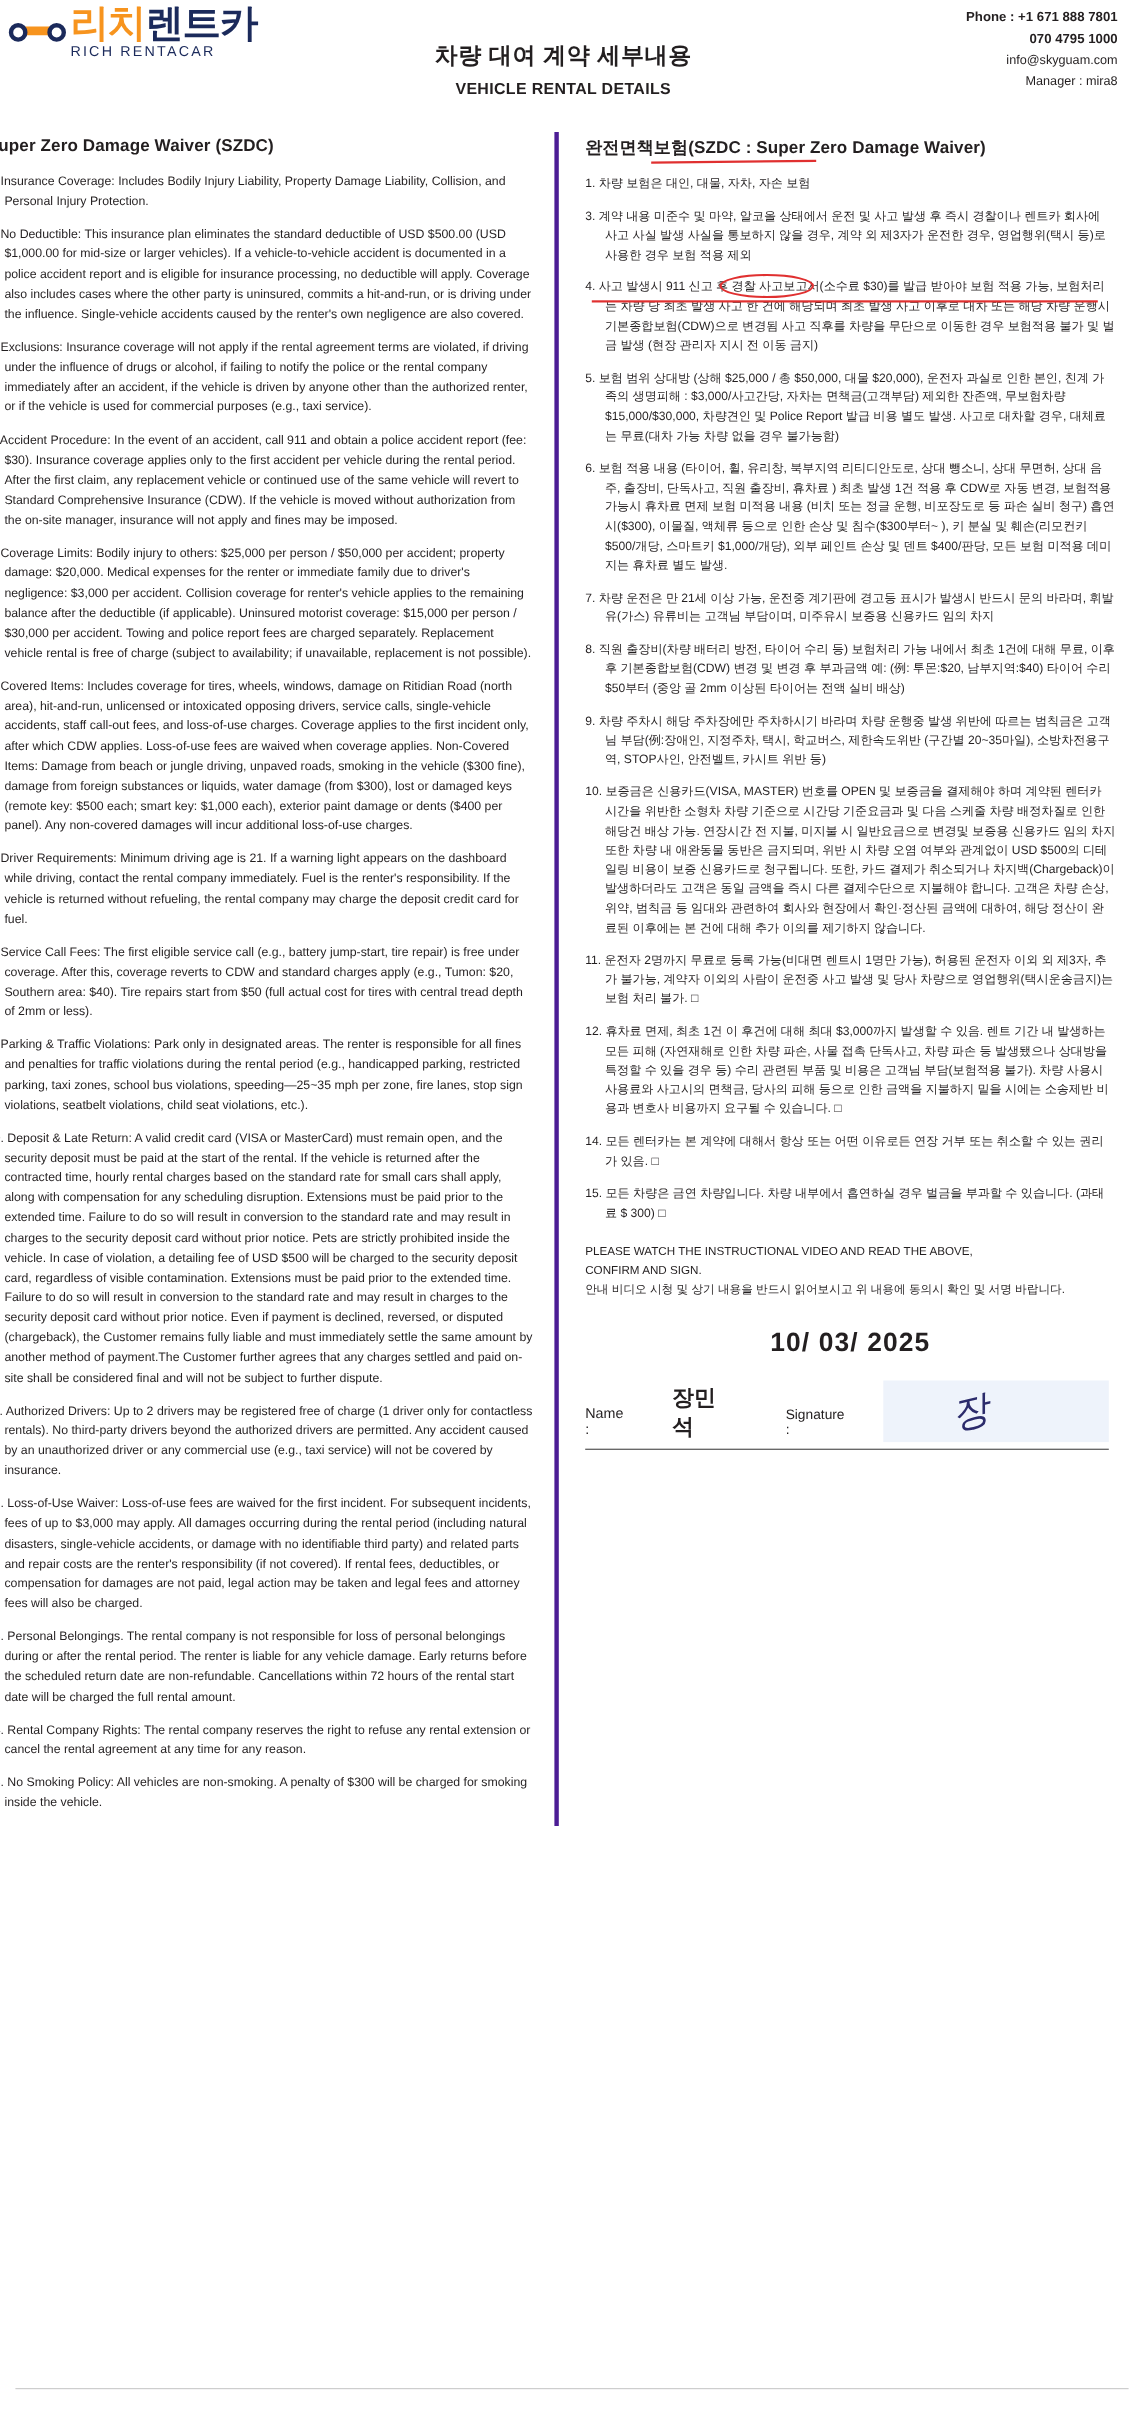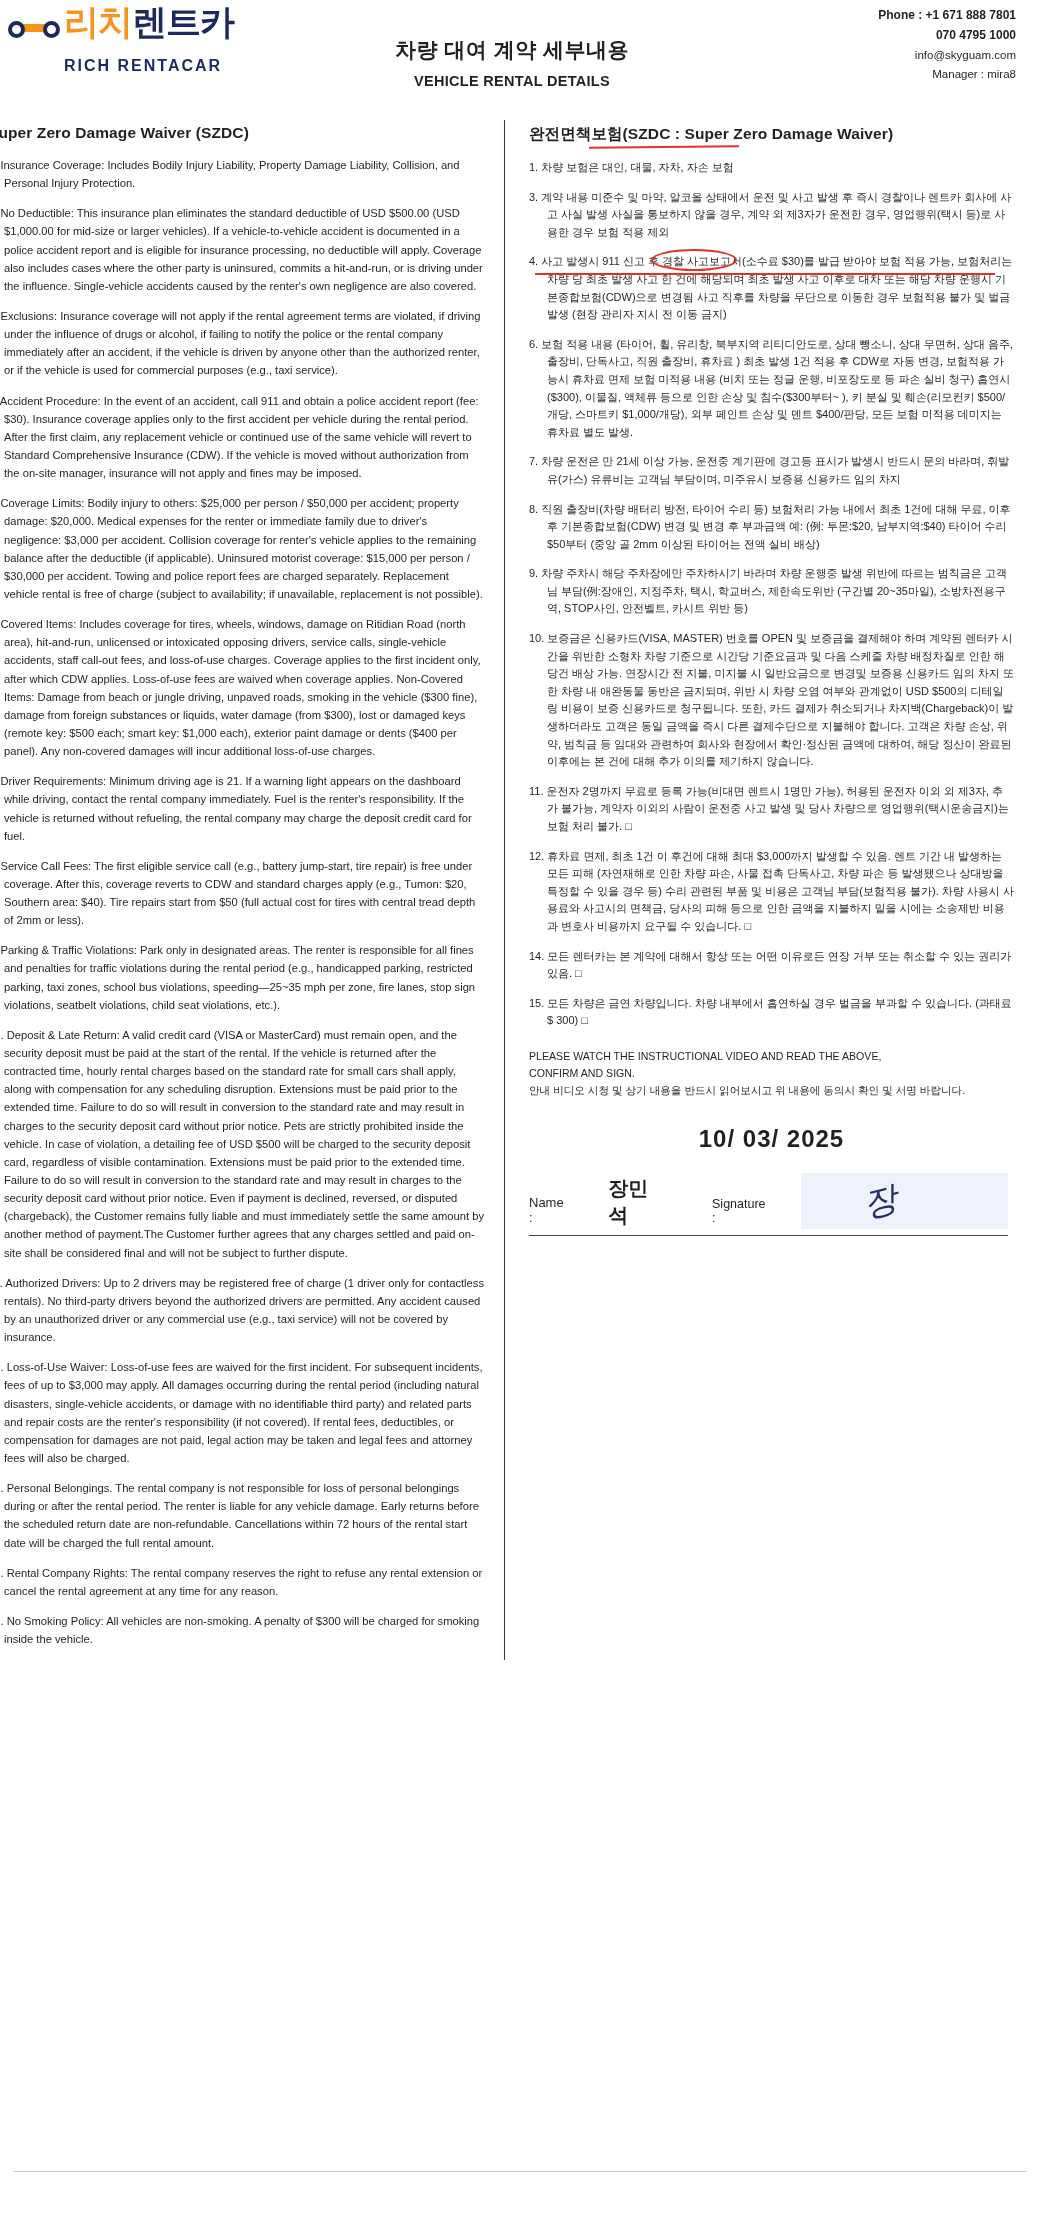--- a/index.html
+++ b/index.html
@@ -52,25 +52,25 @@
     line-height: 1;
   }
   .logo-text .kr {
     font-size: 35px;
     font-weight: bold;
     letter-spacing: -1px;
   }
   .logo-text .kr .o { color:#f7941e; }
   .logo-text .kr .b { color:#1b2a5b; }
   .logo-text .en {
-    font-size: 16px;
+    font-size: 13px;
     color:#1b2a5b;
-    font-weight: bold;
+    font-weight: normal;
     letter-spacing: 2px;
-    margin-top: 19px;
+    margin-top: 1px;
   }
   .title-block {
     text-align: center;
     padding-top: 8px;
   }
   .title-kr {
     font-size: 21px;
     font-weight: bold;
     letter-spacing: 0.5px;
   }
@@ -101,21 +101,21 @@
   }
   .col-left {
     width: 516px;
     padding-left: 0px;
     padding-right: 18px;
     margin-left: -12px;
   }
   .col-right {
     width: 524px;
     padding-left: 24px;
-    border-left: 1px solid #4c1d95;
+    border-left: 4px solid #4c1d95;
   }
   .col h2 {
     font-size: 15.5px;
     font-weight: bold;
     margin: 4px 0 14px 0;
     letter-spacing: 0.1px;
   }
   .col-right h2 { position: relative; display:inline-block; }
   .underline-red {
     position:absolute;
@@ -271,20 +271,21 @@
 
       <p class="clause">1. 차량 보험은 대인, 대물, 자차, 자손 보험</p>
       <p class="clause">3. 계약 내용 미준수 및 마약, 알코올 상태에서 운전 및 사고 발생 후 즉시 경찰이나 렌트카 회사에 사고 사실 발생 사실을 통보하지 않을 경우, 계약 외 제3자가 운전한 경우, 영업행위(택시 등)로 사용한 경우 보험 적용 제외</p>
 
       <div style="position:relative;">
         <p class="clause">4. 사고 발생시 911 신고 후 경찰 사고보고서(소수료 $30)를 발급 받아야 보험 적용 가능, 보험처리는 차량 당 최초 발생 사고 한 건에 해당되며 최초 발생 사고 이후로 대차 또는 해당 차량 운행시 기본종합보험(CDW)으로 변경됨 사고 직후를 차량을 무단으로 이동한 경우 보험적용 불가 및 벌금 발생 (현장 관리자 지시 전 이동 금지)</p>
         <span class="circle-mark" style="left:122px; top:-4px; width:86px; height:22px;"></span>
         <span class="redline" style="left:6px; top:20px; width:460px;"></span>
       </div>
 
+      <p class="clause">5. 보험 범위 상대방 (상해 $25,000 / 총 $50,000, 대물 $20,000), 운전자 과실로 인한 본인, 친계 가족의 생명피해 : $3,000/사고간당, 자차는 면책금(고객부담) 제외한 잔존액, 무보험차량 $15,000/$30,000, 차량견인 및 Police Report 발급 비용 별도 발생. 사고로 대차할 경우, 대체료는 무료(대차 가능 차량 없을 경우 불가능함)</p>
       <p class="clause">6. 보험 적용 내용 (타이어, 휠, 유리창, 북부지역 리티디안도로, 상대 뺑소니, 상대 무면허, 상대 음주, 출장비, 단독사고, 직원 출장비, 휴차료 ) 최초 발생 1건 적용 후 CDW로 자동 변경, 보험적용 가능시 휴차료 면제 보험 미적용 내용 (비치 또는 정글 운행, 비포장도로 등 파손 실비 청구) 흡연시($300), 이물질, 액체류 등으로 인한 손상 및 침수($300부터~ ), 키 분실 및 훼손(리모컨키 $500/개당, 스마트키 $1,000/개당), 외부 페인트 손상 및 덴트 $400/판당, 모든 보험 미적용 데미지는 휴차료 별도 발생.</p>
       <p class="clause">7. 차량 운전은 만 21세 이상 가능, 운전중 계기판에 경고등 표시가 발생시 반드시 문의 바라며, 휘발유(가스) 유류비는 고객님 부담이며, 미주유시 보증용 신용카드 임의 차지</p>
       <p class="clause">8. 직원 출장비(차량 배터리 방전, 타이어 수리 등) 보험처리 가능 내에서 최초 1건에 대해 무료, 이후후 기본종합보험(CDW) 변경 및 변경 후 부과금액 예: (例: 투몬:$20, 남부지역:$40) 타이어 수리 $50부터 (중앙 골 2mm 이상된 타이어는 전액 실비 배상)</p>
       <p class="clause">9. 차량 주차시 해당 주차장에만 주차하시기 바라며 차량 운행중 발생 위반에 따르는 범칙금은 고객님 부담(例:장애인, 지정주차, 택시, 학교버스, 제한속도위반 (구간별 20~35마일), 소방차전용구역, STOP사인, 안전벨트, 카시트 위반 등)</p>
       <p class="clause">10. 보증금은 신용카드(VISA, MASTER) 번호를 OPEN 및 보증금을 결제해야 하며 계약된 렌터카 시간을 위반한 소형차 차량 기준으로 시간당 기준요금과 및 다음 스케줄 차량 배정차질로 인한 해당건 배상 가능. 연장시간 전 지불, 미지불 시 일반요금으로 변경및 보증용 신용카드 임의 차지 또한 차량 내 애완동물 동반은 금지되며, 위반 시 차량 오염 여부와 관계없이 USD $500의 디테일링 비용이 보증 신용카드로 청구됩니다. 또한, 카드 결제가 취소되거나 차지백(Chargeback)이 발생하더라도 고객은 동일 금액을 즉시 다른 결제수단으로 지불해야 합니다. 고객은 차량 손상, 위약, 범칙금 등 임대와 관련하여 회사와 현장에서 확인·정산된 금액에 대하여, 해당 정산이 완료된 이후에는 본 건에 대해 추가 이의를 제기하지 않습니다.</p>
       <p class="clause">11. 운전자 2명까지 무료로 등록 가능(비대면 렌트시 1명만 가능), 허용된 운전자 이외 외 제3자, 추가 불가능, 계약자 이외의 사람이 운전중 사고 발생 및 당사 차량으로 영업행위(택시운송금지)는 보험 처리 불가. □</p>
       <p class="clause">12. 휴차료 면제, 최초 1건 이 후건에 대해 최대 $3,000까지 발생할 수 있음. 렌트 기간 내 발생하는 모든 피해 (자연재해로 인한 차량 파손, 사물 접촉 단독사고, 차량 파손 등 발생됐으나 상대방을 특정할 수 있을 경우 등) 수리 관련된 부품 및 비용은 고객님 부담(보험적용 불가). 차량 사용시 사용료와 사고시의 면책금, 당사의 피해 등으로 인한 금액을 지불하지 밑을 시에는 소송제반 비용과 변호사 비용까지 요구될 수 있습니다. □</p>
       <p class="clause">14. 모든 렌터카는 본 계약에 대해서 항상 또는 어떤 이유로든 연장 거부 또는 취소할 수 있는 권리가 있음. □</p>
       <p class="clause">15. 모든 차량은 금연 차량입니다. 차량 내부에서 흡연하실 경우 벌금을 부과할 수 있습니다. (과태료 $ 300) □</p>
 

